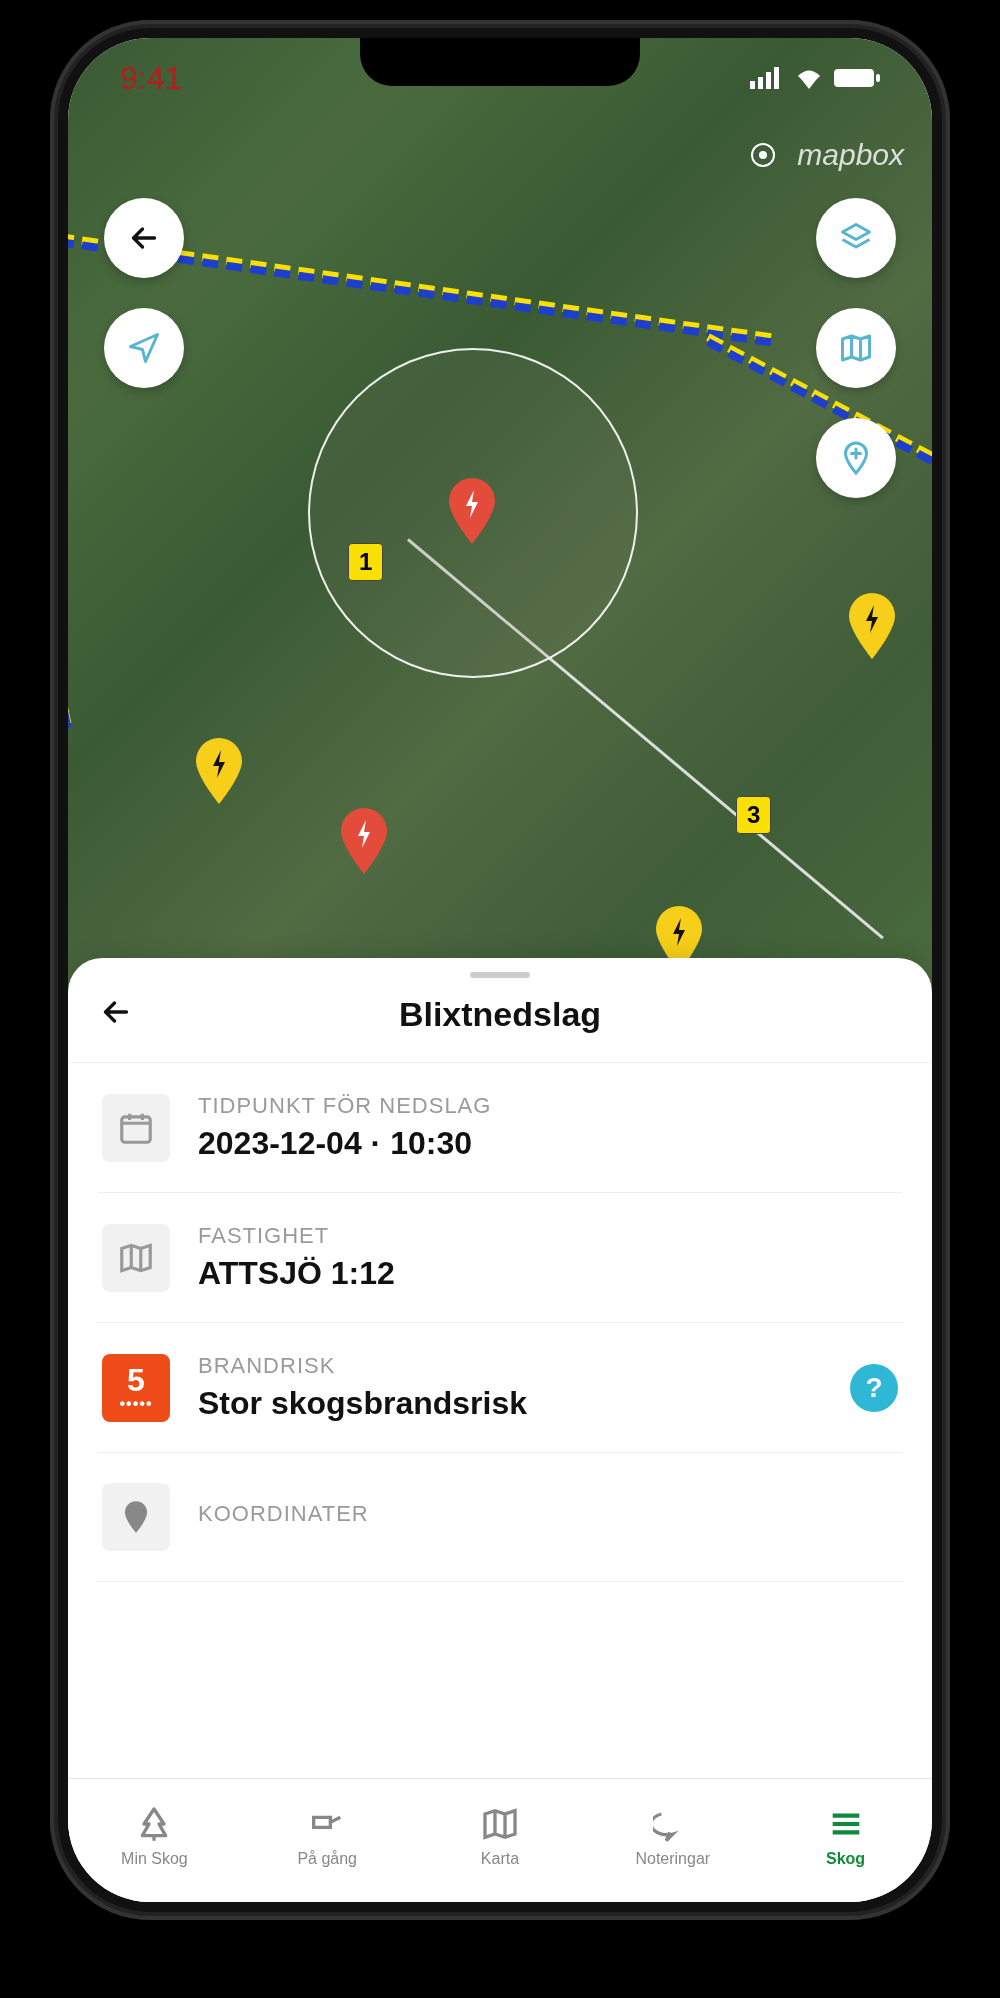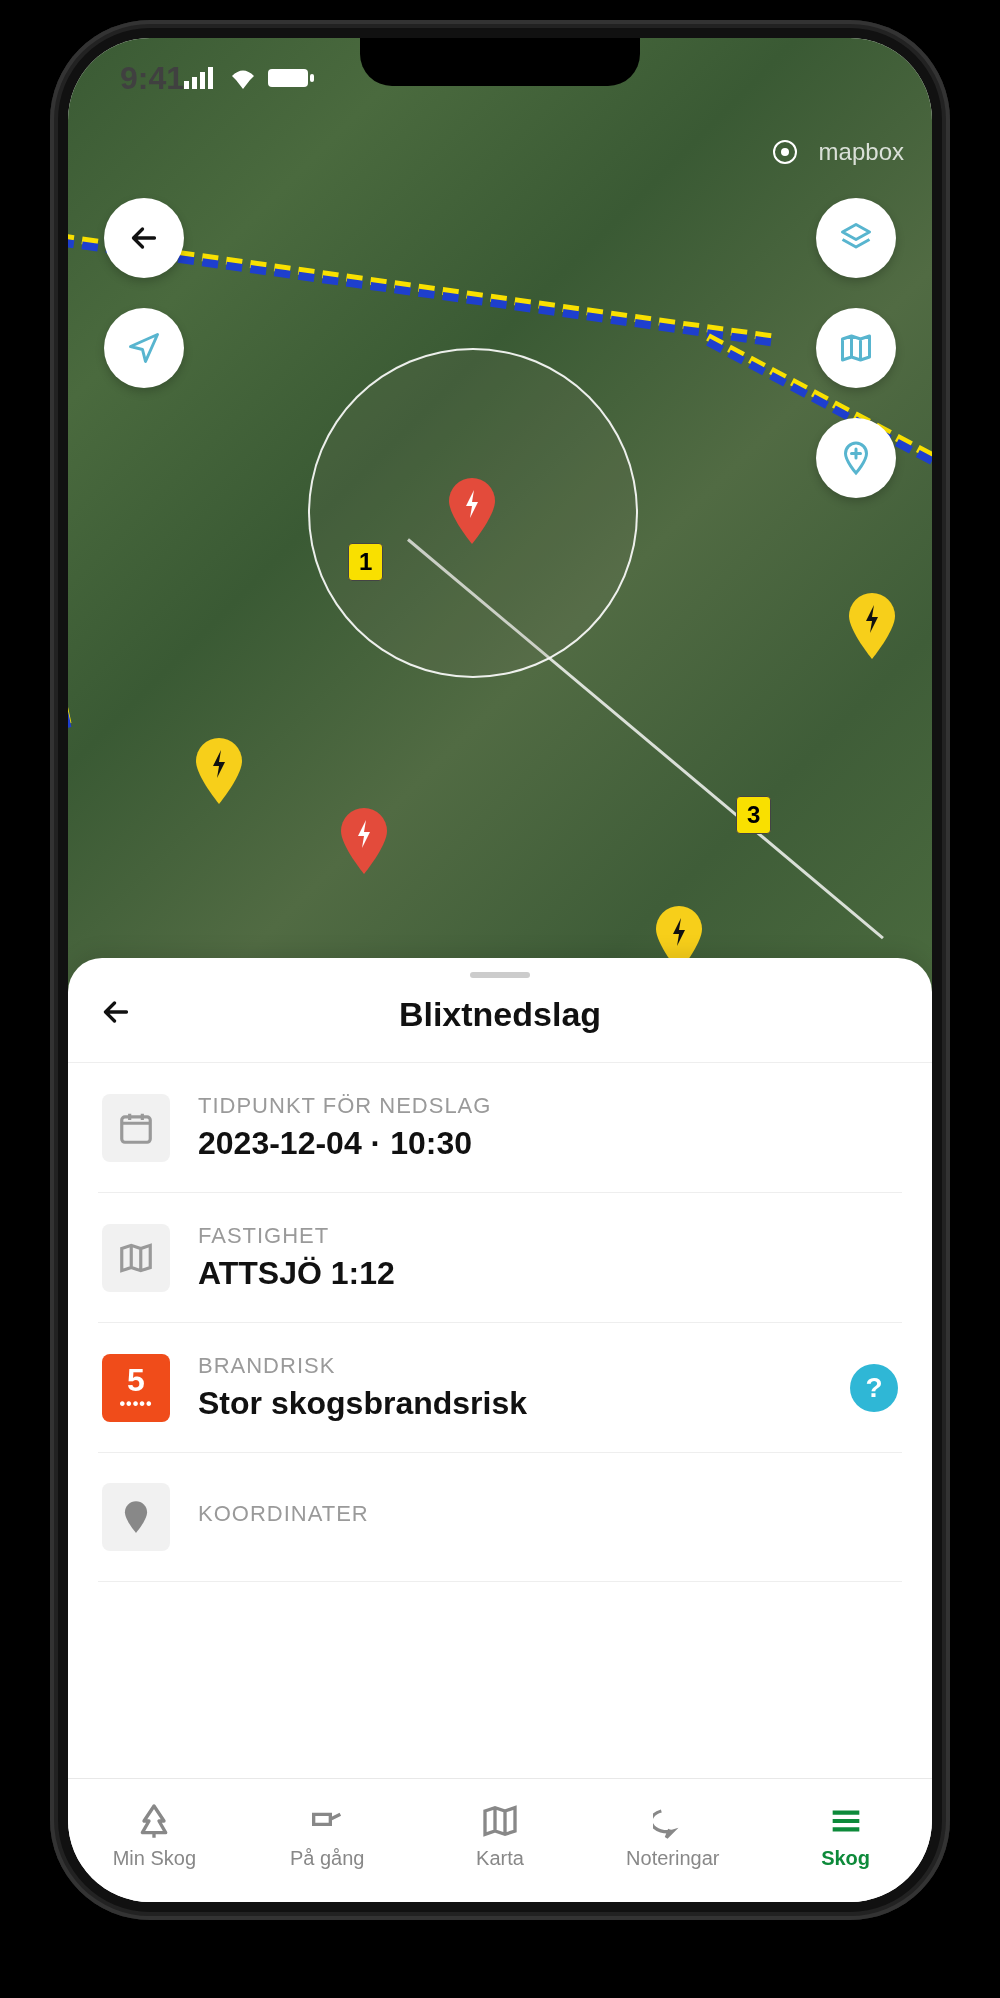--- a/index.html
+++ b/index.html
@@ -24,38 +24,38 @@
     position: absolute;
     top: 0; left: 50%; transform: translateX(-50%);
     width: 280px; height: 48px;
     background: #000;
     border-radius: 0 0 32px 32px;
     z-index: 50;
   }
   .status-bar {
     position: absolute;
     top: 22px; left: 0; right: 0;
-    display: flex; 
+    display: flex; justify-content: space-between;
     padding: 0 52px;
     z-index: 40;
-    color: #404040; font-weight: 700; font-size: 32px;
+    color: #b91c1c; font-weight: 400; font-size: 32px;
   }
   .status-right { display: flex; gap: 10px; align-items: center; }
   .map-area {
     position: absolute;
     top: 0; left: 0; right: 0;
     height: 960px;
     background: linear-gradient(135deg, #3a5a34 0%, #4a6a3e 20%, #3a5a34 40%, #516b43 60%, #3f5d38 80%, #4a6a3e 100%);
   }
   .mapbox-attrib {
     position: absolute;
     top: 100px; right: 28px;
     color: rgba(255,255,255,0.8);
-    font-size: 24px; font-weight: 500;
-    display: flex; align-items: center; gap: 22px;
+    font-size: 30px; font-weight: 500;
+    display: flex; align-items: center; gap: 22px; font-style: italic;
   }
   .circle-btn {
     position: absolute;
     width: 80px; height: 80px;
     background: #fff;
     border-radius: 50%;
     display: flex; align-items: center; justify-content: center;
     box-shadow: 0 4px 10px rgba(0,0,0,0.2);
   }
   .btn-back-map { top: 160px; left: 36px; }
@@ -223,21 +223,21 @@
     background: #fff;
     border-top: 1px solid #e8e8e8;
     display: flex;
     padding-bottom: 10px;
   }
   .tab {
     flex: 1;
     display: flex; flex-direction: column;
     align-items: center; justify-content: center;
     gap: 6px;
-    color: #888; font-size: 20px;
+    color: #888; font-size: 16px;
   }
   .tab.active { color: #0d8a3a; font-weight: 600; }
   .tab svg { stroke: currentColor; }
 </style>
 </head>
 <body>
 
 <div class="phone-frame">
   <div class="screen">
     <div class="notch"></div>

